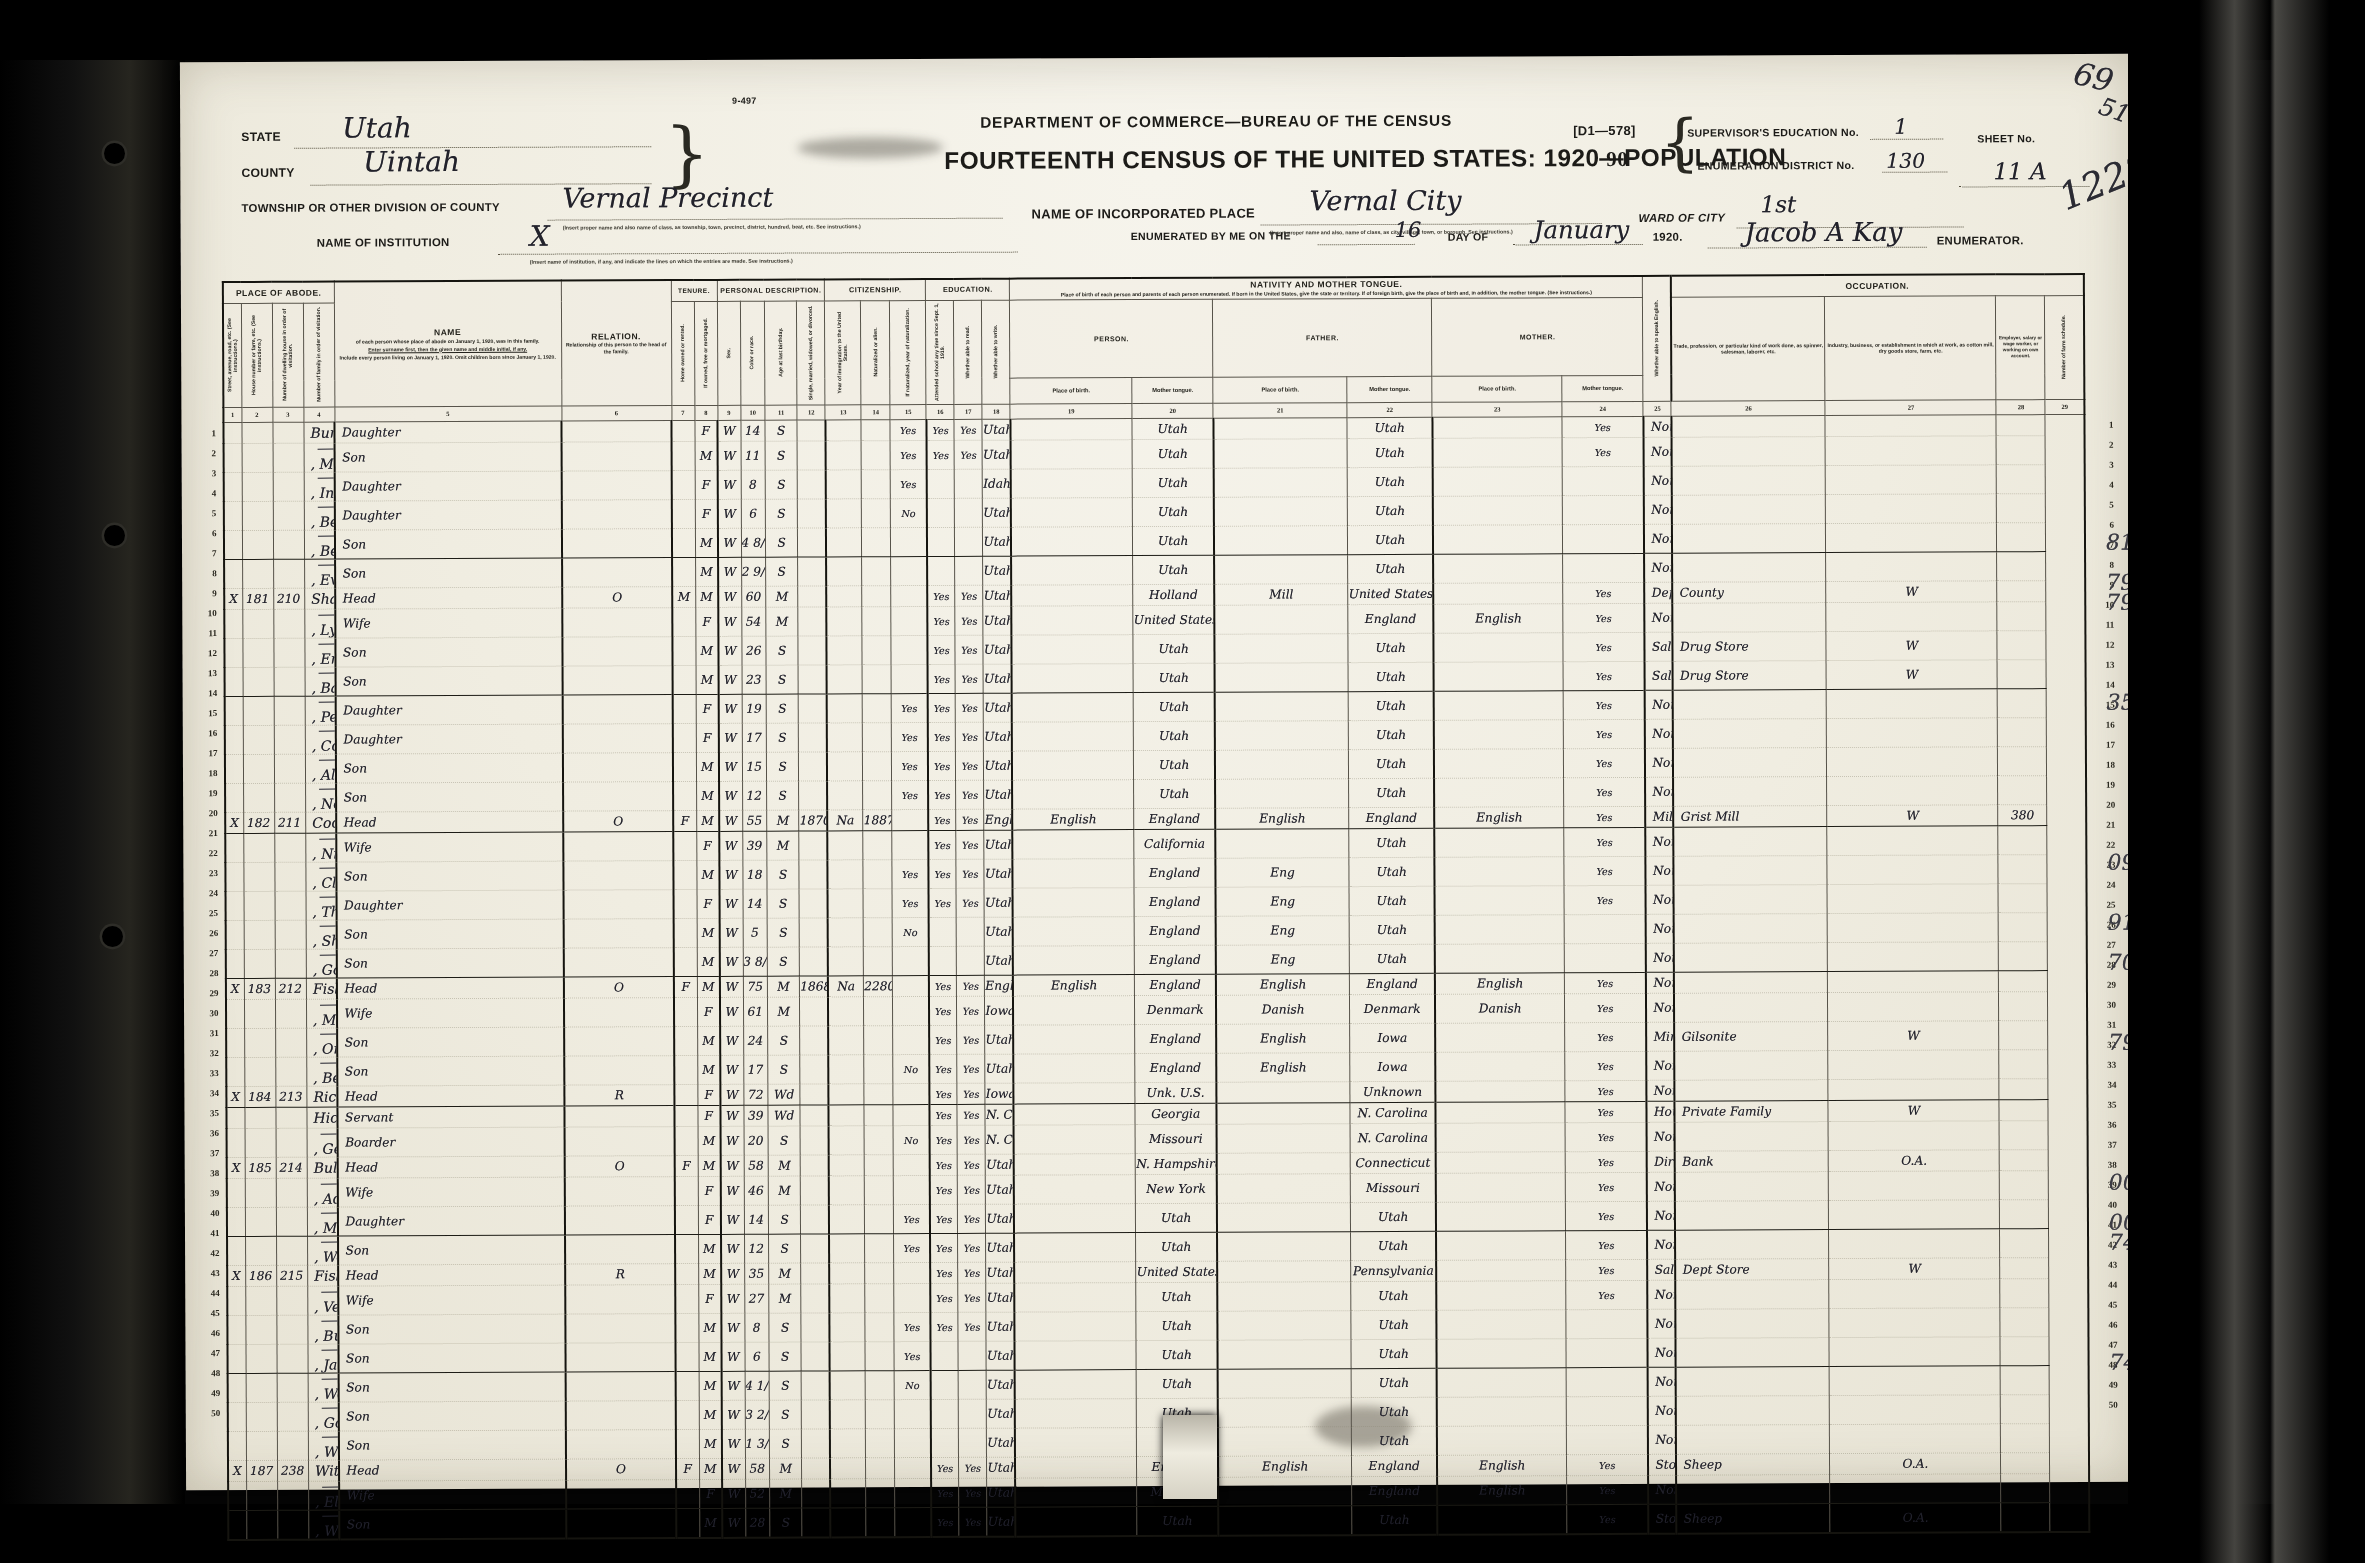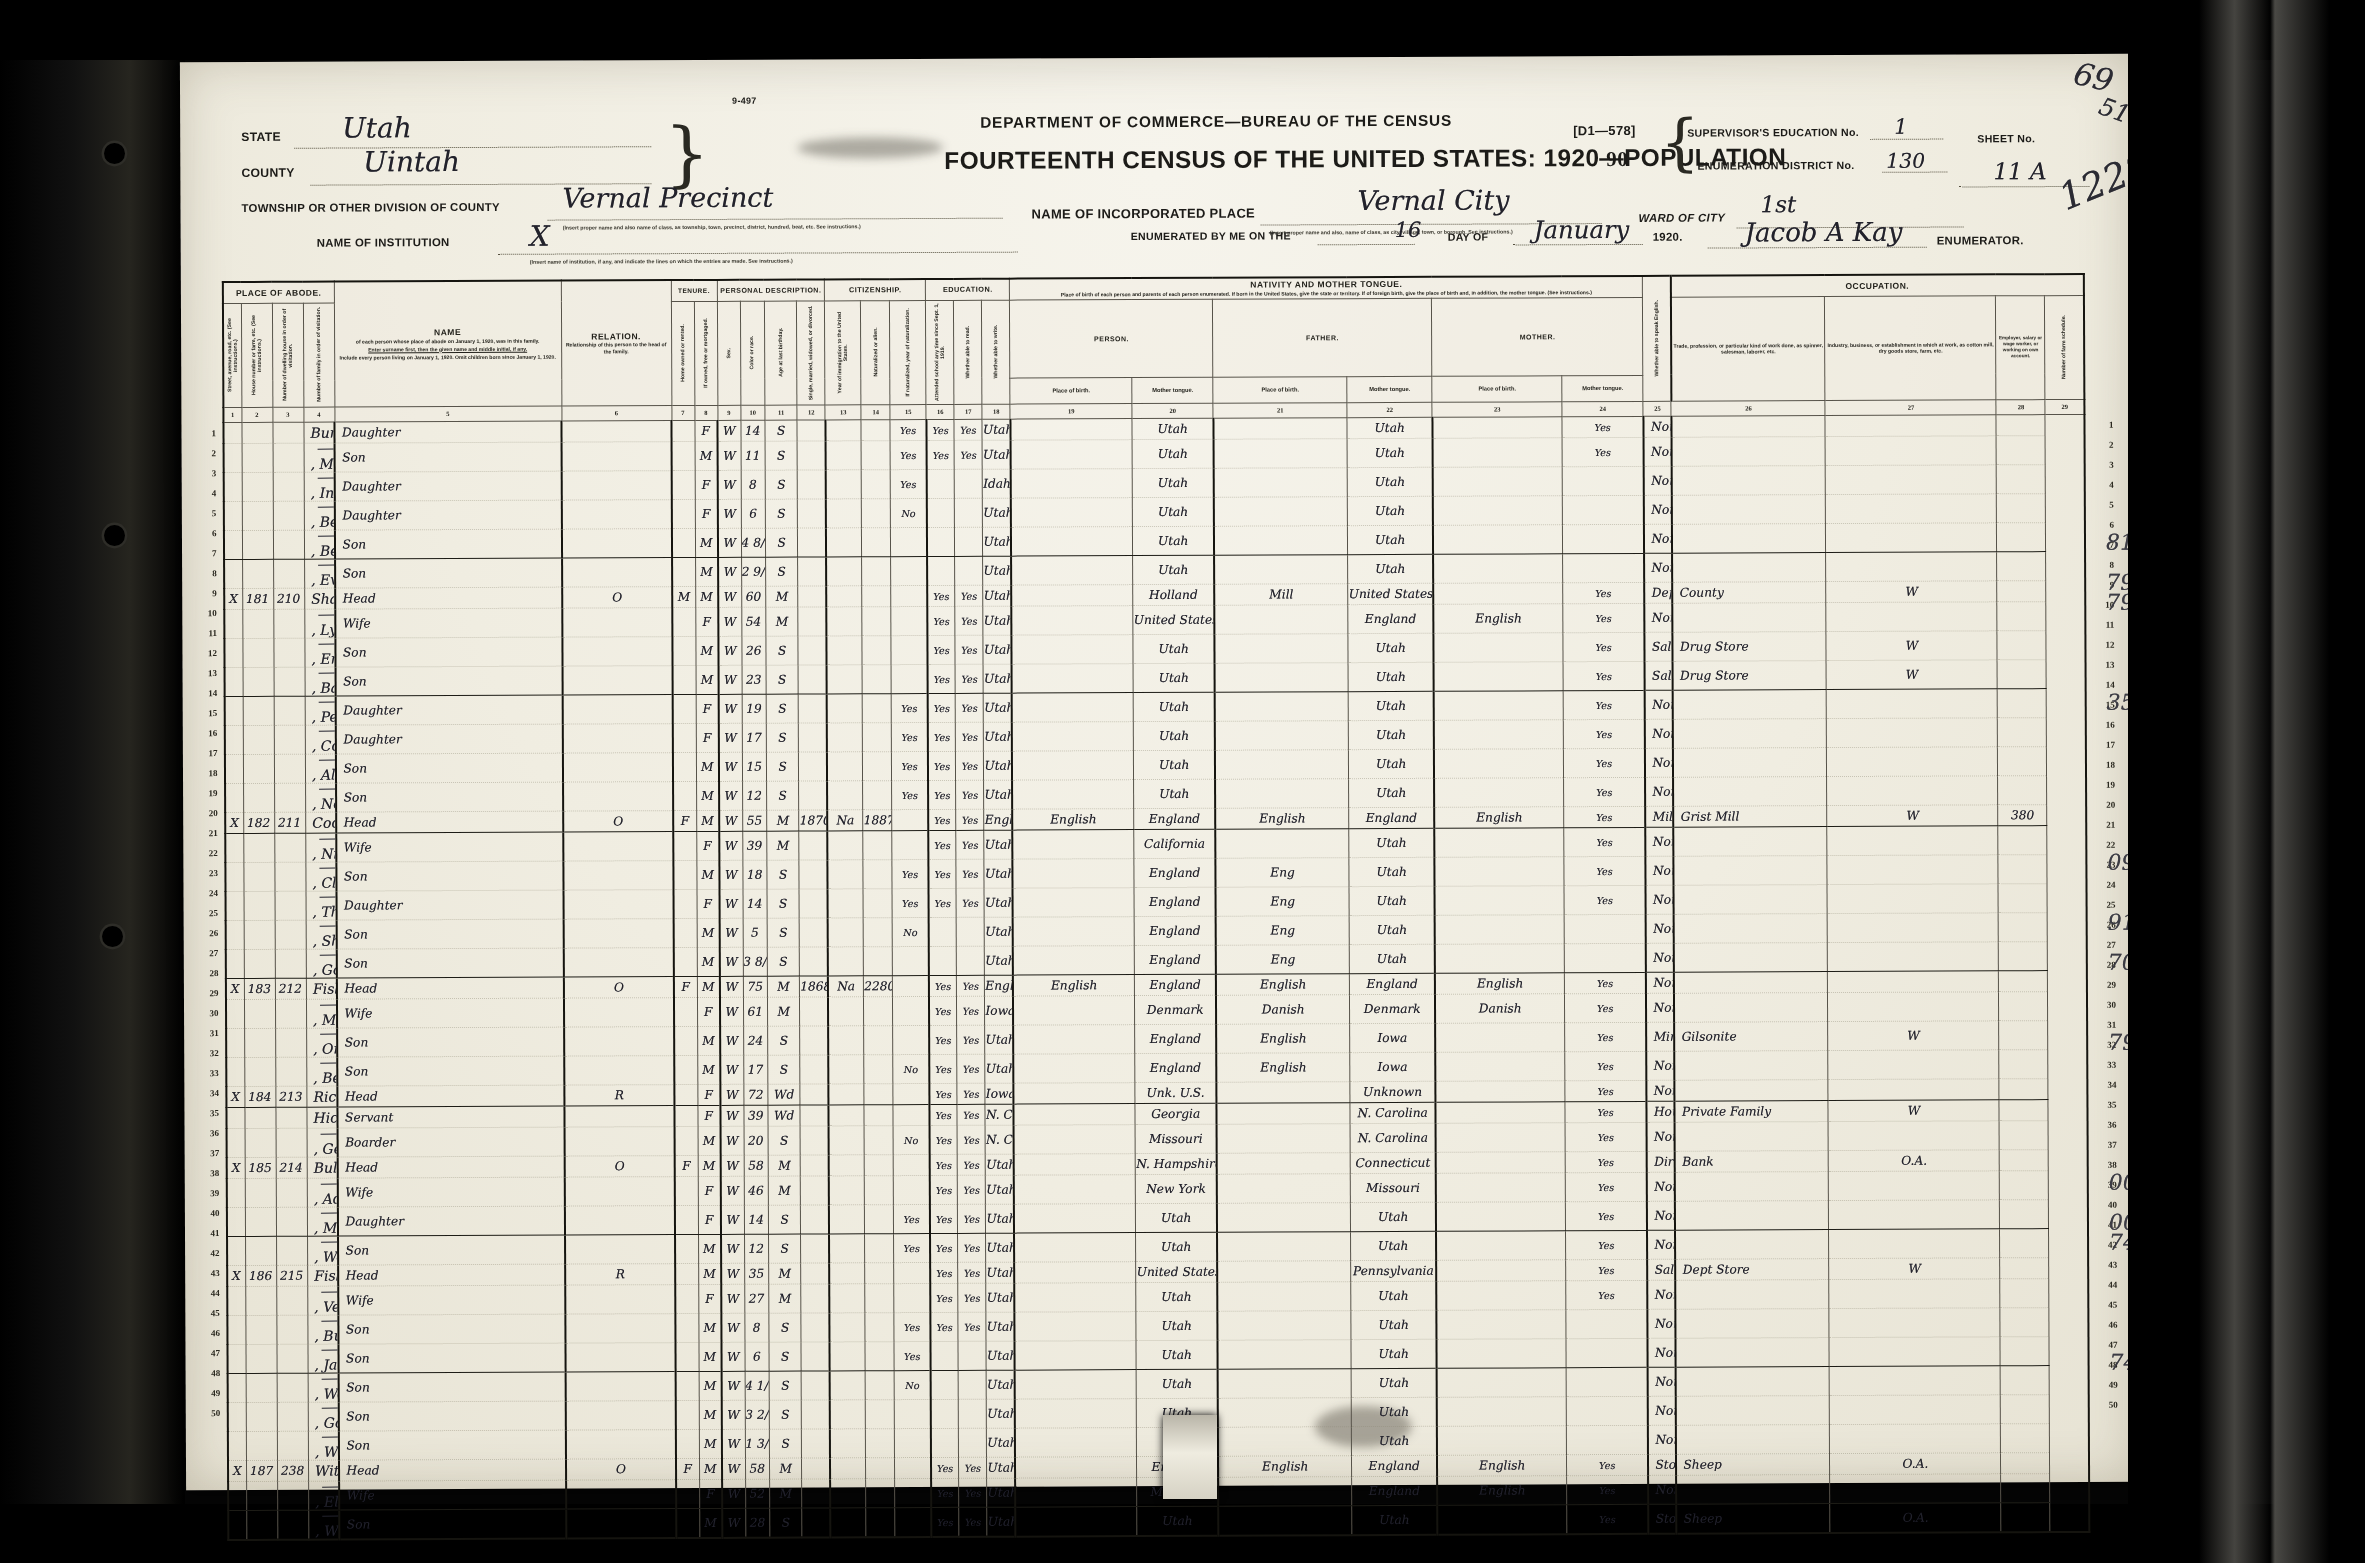--- a/index.html
+++ b/index.html
@@ -104,21 +104,21 @@
     <span class="corner-num hw" style="left:1919px;top:42px;font-size:24.4px;transform:rotate(20deg);">51</span>
     <span class="corner-num hw" style="left:1877px;top:106px;font-size:37px;transform:rotate(-22deg);">1228</span>
 
     <span class="lbl" style="left:61px;top:140px;font-size:11.4px;">TOWNSHIP OR OTHER DIVISION OF COUNTY</span>
     <span class="dotline" style="left:367px;top:159px;width:455px;"></span>
     <span class="hw hwpos" style="left:382px;top:122px;font-size:27px;">Vernal Precinct</span>
     <span class="tiny" style="left:382px;top:164px;">(Insert proper name and also name of class, as township, town, precinct, district, hundred, beat, etc.  See instructions.)</span>
 
     <span class="lbl" style="left:851px;top:148px;font-size:13px;">NAME OF INCORPORATED PLACE</span>
     <span class="dotline" style="left:1080px;top:167px;width:341px;"></span>
-    <span class="hw hwpos" style="left:1177px;top:128px;font-size:27px;">Vernal City</span>
+    <span class="hw hwpos" style="left:1129px;top:128px;font-size:27px;">Vernal City</span>
     <span class="tiny" style="left:1089px;top:172px;">(Insert proper name and also, name of class, as city, village, town, or borough.  See instructions.)</span>
 
     <span class="lbl" style="left:1458px;top:156px;font-size:11.4px;font-style:italic;">WARD OF CITY</span>
     <span class="dotline" style="left:1556px;top:172px;width:227px;"></span>
     <span class="hw hwpos" style="left:1580px;top:136px;font-size:23px;">1st</span>
 
     <span class="lbl" style="left:136px;top:175px;font-size:11.4px;">NAME OF INSTITUTION</span>
     <span class="dotline" style="left:317px;top:193px;width:520px;"></span>
     <span class="hw hwpos" style="left:349px;top:159px;font-size:28px;">X</span>
     <span class="tiny" style="left:349px;top:198px;">(Insert name of institution, if any, and indicate the lines on which the entries are made.  See instructions.)</span>

